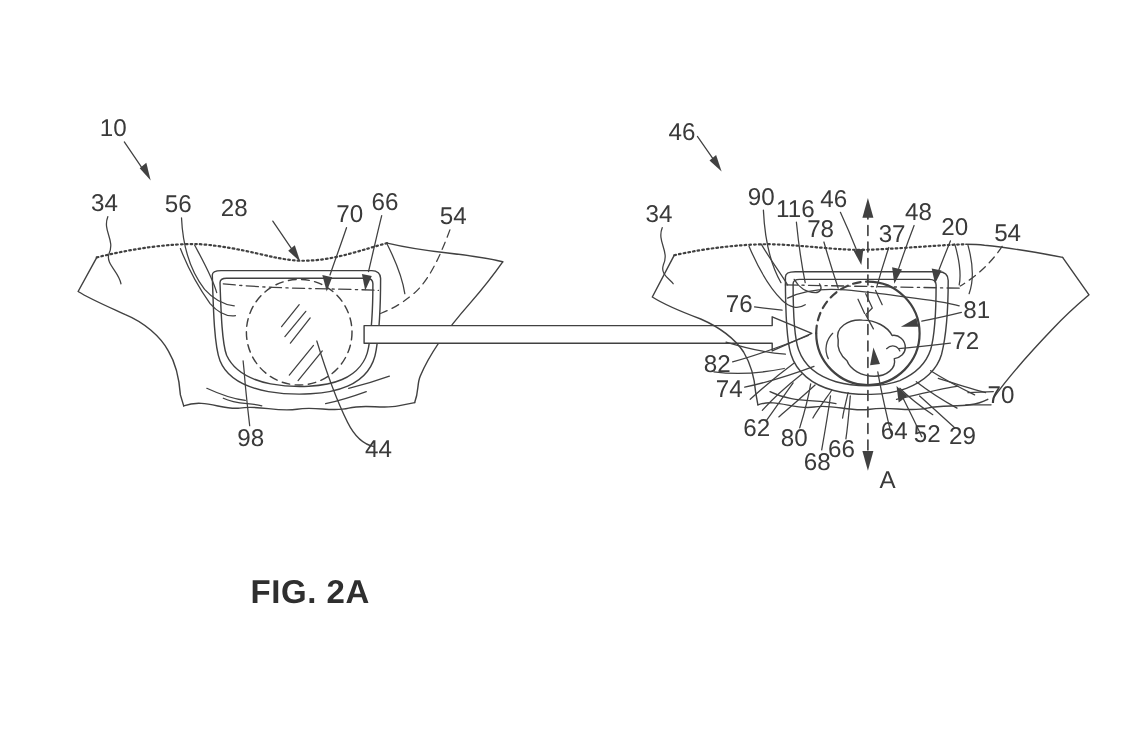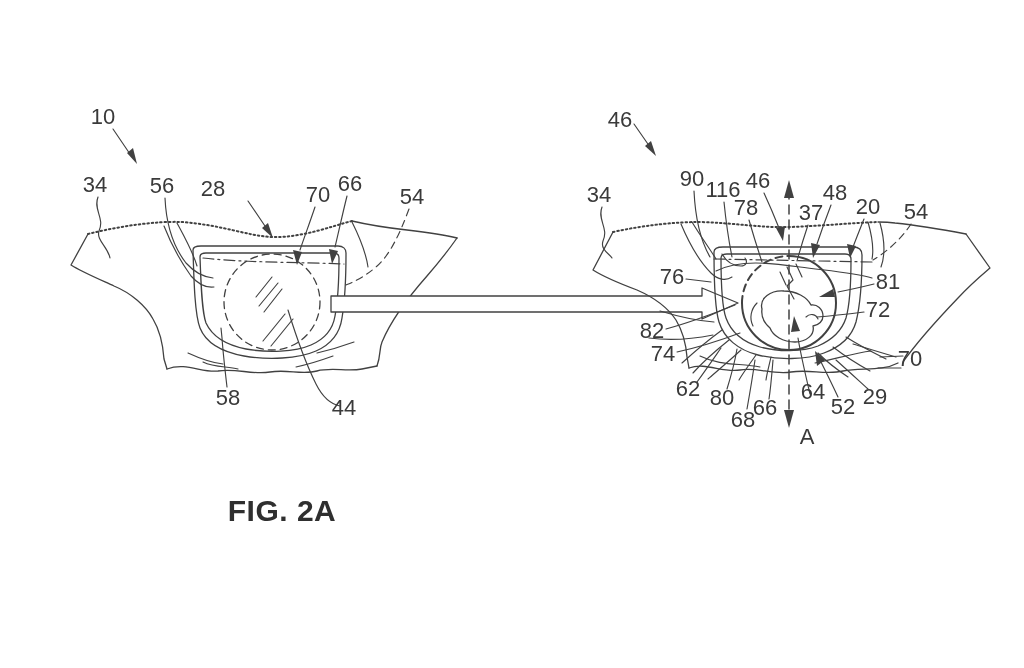--- a/index.html
+++ b/index.html
@@ -12,21 +12,21 @@
   .art .dotted{stroke-dasharray:1.5,2.8;stroke-width:2;}
   .art .dashed{stroke-dasharray:7,5;}
   .art .dashdot{stroke-dasharray:11,4,2,4;stroke-width:1.2;}
   .art .axisline{stroke-dasharray:9,6;stroke-width:1.5;}
   .art .bold{stroke-width:2;}
   .art .thin{stroke-width:1.15;}
   .art .whitefill{fill:#ffffff;}
   .ref{position:absolute;transform:translate(-50%,-50%);font-size:22px;color:#3a3a3a;
        white-space:nowrap;line-height:1;}
   .caption{position:absolute;transform:translate(-50%,-50%);font-weight:bold;font-size:30px;
-       color:#2f2f2f;text-align:right;white-space:nowrap;line-height:1.12;letter-spacing:0.5px;}
+       color:#2f2f2f;text-align:right;white-space:nowrap;line-height:1.12;letter-spacing:0.5px;margin-top:28px;}
 </style>
 </head>
 <body>
 
 <div class="canvas">
 
   <svg class="art" width="1024" height="668" viewBox="0 0 1024 668">
 
     <g>
 
@@ -154,21 +154,21 @@
     </g>
   </svg>
 
   <span class="ref" style="left:103px;top:117px">10</span>
   <span class="ref" style="left:95px;top:185px">34</span>
   <span class="ref" style="left:162px;top:186px">56</span>
   <span class="ref" style="left:213px;top:189px">28</span>
   <span class="ref" style="left:318px;top:195px">70</span>
   <span class="ref" style="left:350px;top:184px">66</span>
   <span class="ref" style="left:412px;top:197px">54</span>
-  <span class="ref" style="left:228px;top:398px">58</span>
+  <span class="ref" style="left:228px;top:398px">98</span>
   <span class="ref" style="left:344px;top:408px">44</span>
 
   <span class="ref" style="left:620px;top:120px">46</span>
   <span class="ref" style="left:599px;top:195px">34</span>
   <span class="ref" style="left:692px;top:179px">90</span>
   <span class="ref" style="left:723px;top:190px">116</span>
   <span class="ref" style="left:758px;top:181px">46</span>
   <span class="ref" style="left:746px;top:208px">78</span>
   <span class="ref" style="left:811px;top:213px">37</span>
   <span class="ref" style="left:835px;top:193px">48</span>
@@ -178,21 +178,21 @@
   <span class="ref" style="left:652px;top:331px">82</span>
   <span class="ref" style="left:663px;top:354px">74</span>
   <span class="ref" style="left:888px;top:282px">81</span>
   <span class="ref" style="left:878px;top:310px">72</span>
   <span class="ref" style="left:910px;top:359px">70</span>
   <span class="ref" style="left:688px;top:389px">62</span>
   <span class="ref" style="left:722px;top:398px">80</span>
   <span class="ref" style="left:743px;top:420px">68</span>
   <span class="ref" style="left:765px;top:408px">66</span>
   <span class="ref" style="left:813px;top:392px">64</span>
-  <span class="ref" style="left:843px;top:407px">52</span>
+  <span class="ref" style="left:843px;top:395px">52</span>
   <span class="ref" style="left:875px;top:397px">29</span>
   <span class="ref" style="left:807px;top:437px">A</span>
 
   <div class="caption" style="left:282px;top:511px">
     <div>FIG. 2A</div>
   </div>
 
 </div>
 
 </body></html>

